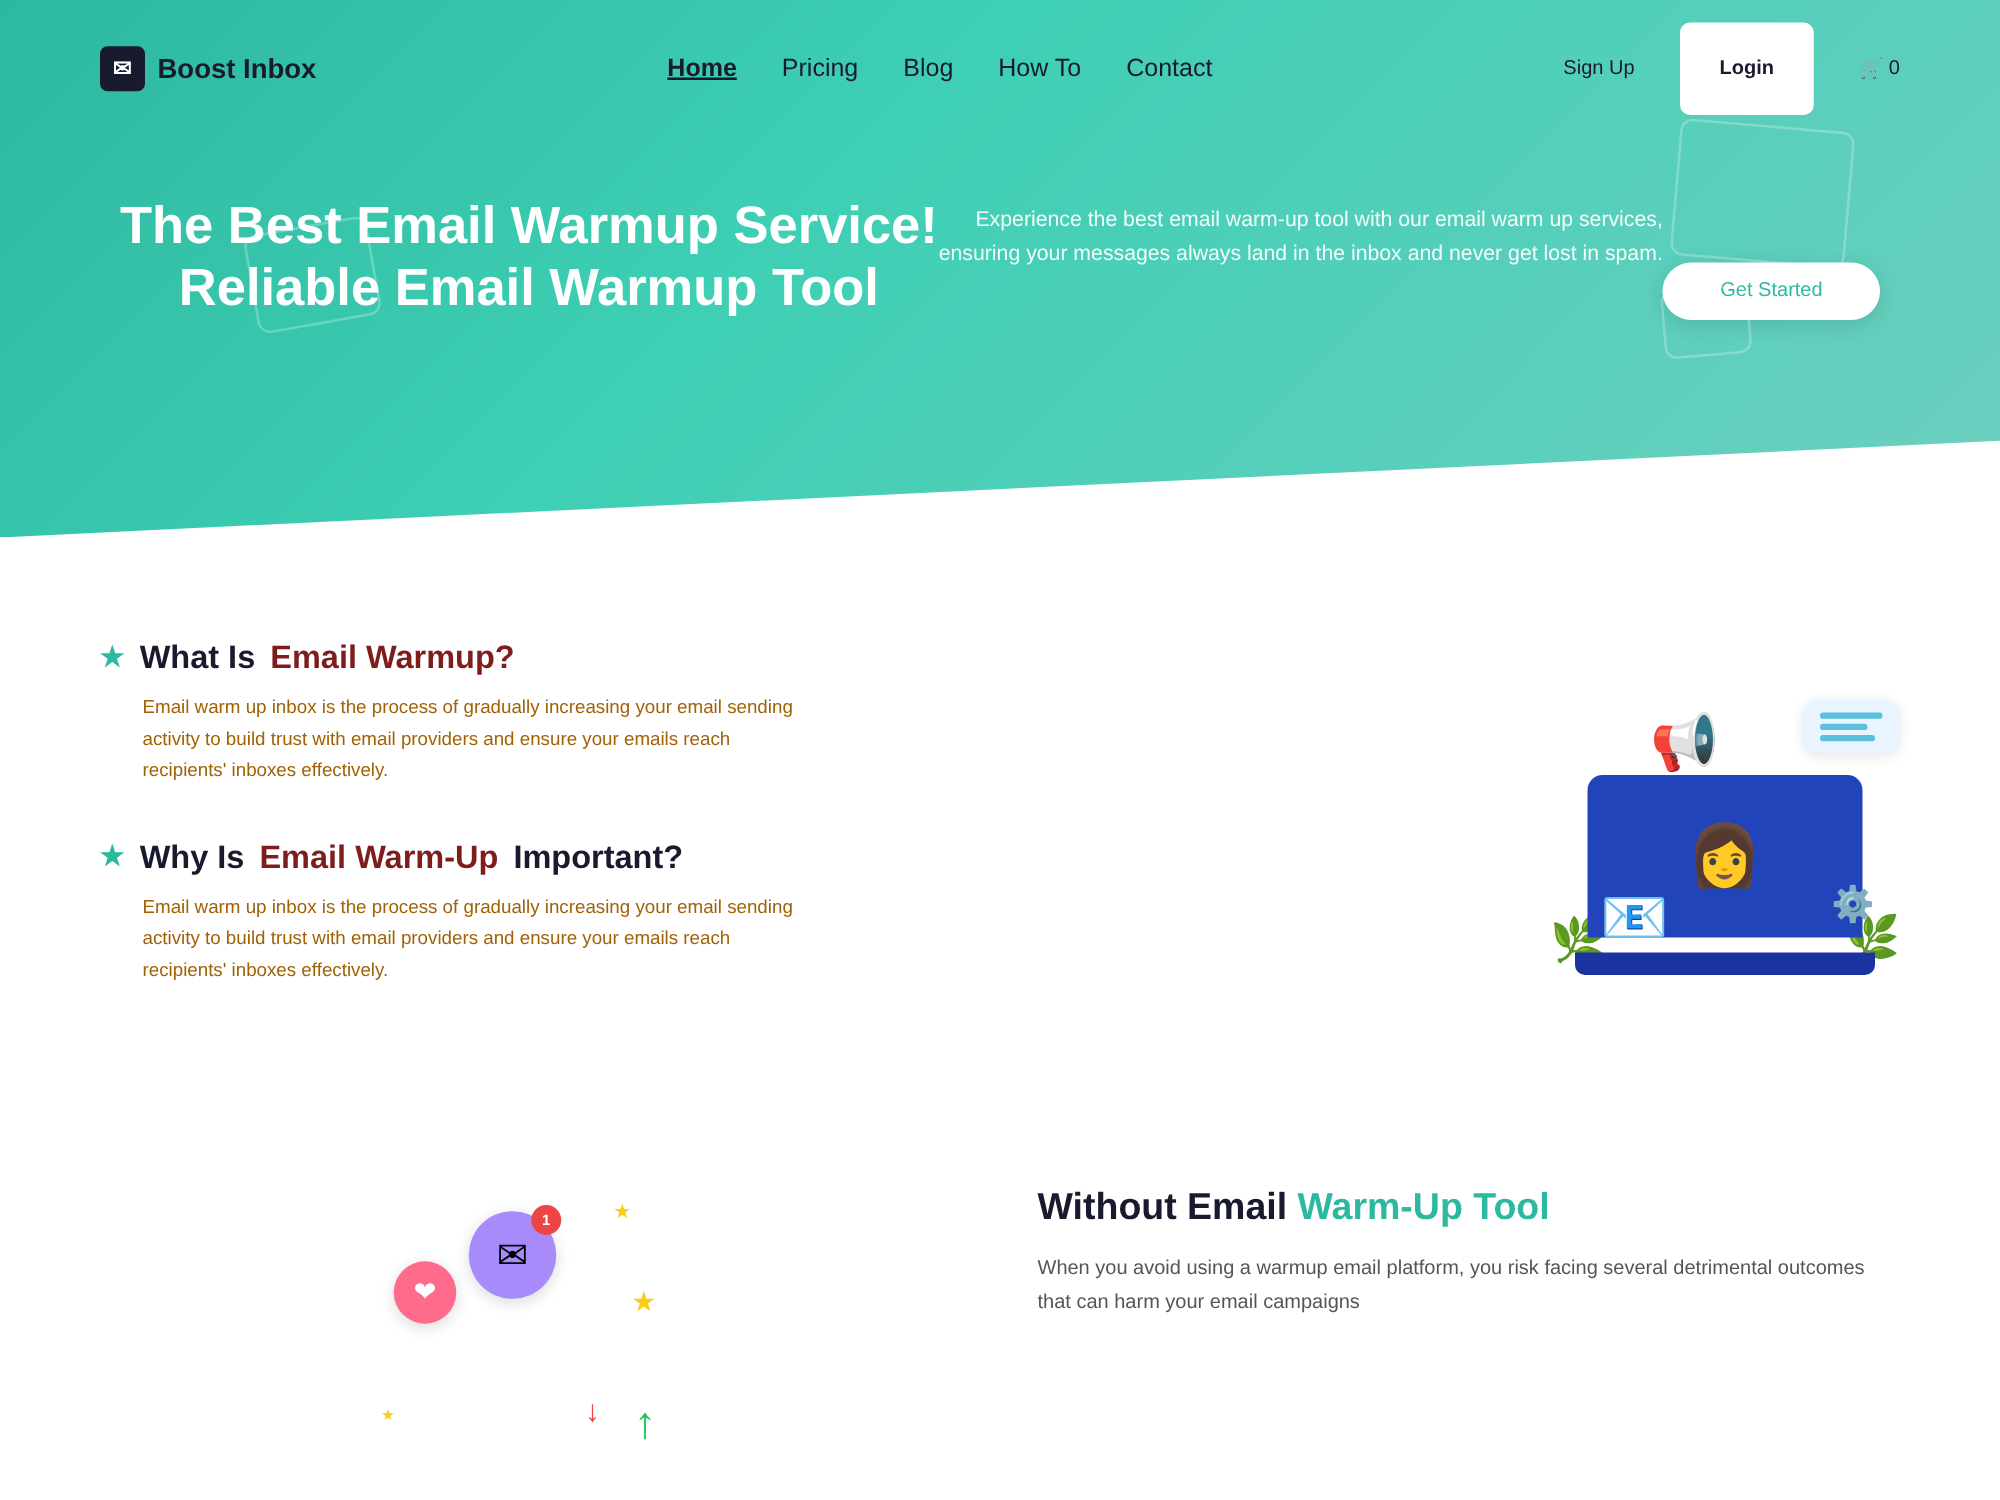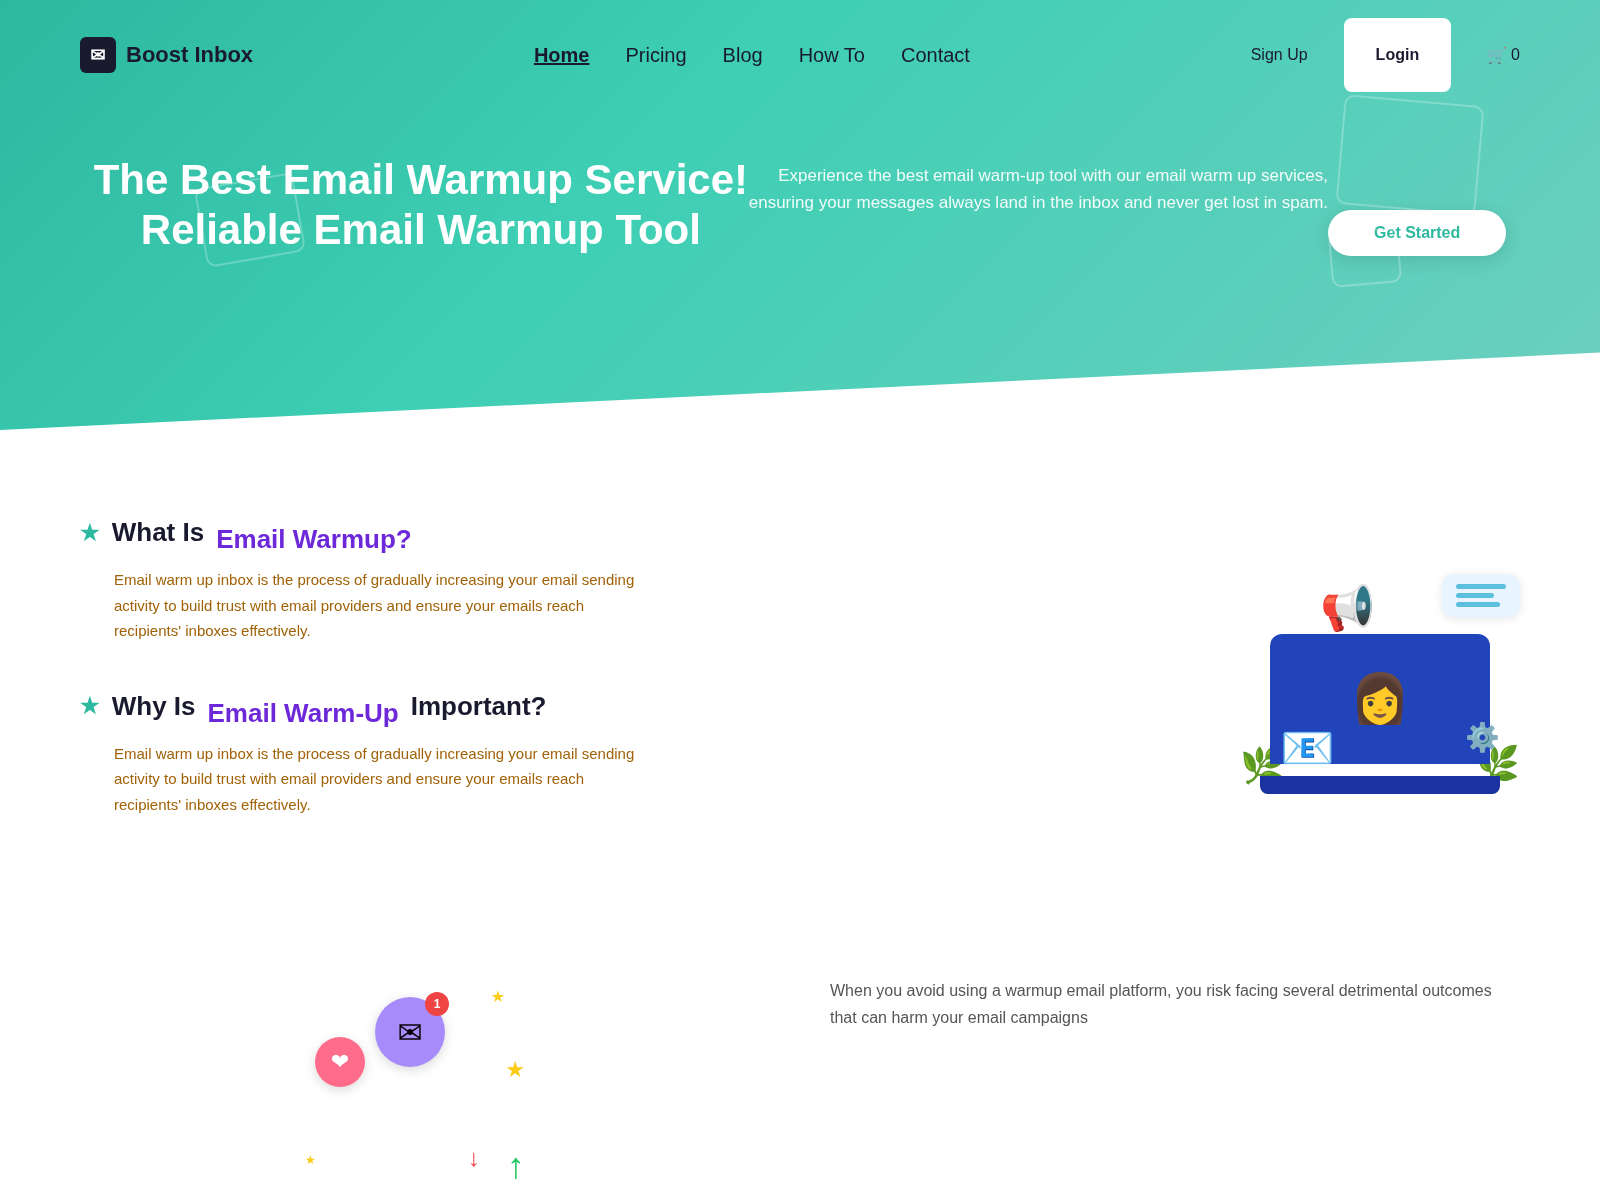--- a/index.html
+++ b/index.html
@@ -128,21 +128,21 @@
       line-height: 1.6;
       margin-bottom: 52px;
     }
     .hero-btn {
       background: #fff;
       color: #2db8a0;
       border: none;
       border-radius: 30px;
       padding: 14px 46px;
       font-size: 16px;
-      font-weight: 700;
+      font-weight: 400;
       cursor: pointer;
       box-shadow: 0 4px 18px rgba(0,0,0,0.12);
       margin-top: 36px;
     }
 
     
     .content-section {
       padding: 80px 80px 60px;
       display: flex;
       justify-content: space-between;
@@ -158,22 +158,21 @@
     .content-block h2 {
       font-size: 26px;
       font-weight: 700;
       color: #1a1a2e;
       display: flex;
       align-items: center;
       gap: 12px;
       margin-bottom: 12px;
     }
     .content-block h2 .green-text {
-      color: #6d28d9;
-      margin-top: 14px;
+      color: #7f1d1d;
     }
     .star-icon {
       color: #2db8a0;
       font-size: 22px;
     }
     .content-block p {
       color: #a16207;
       font-size: 15px;
       line-height: 1.7;
       padding-left: 34px;
@@ -462,15 +461,19 @@
       <div class="notif-circle notif-heart">❤</div>
       <div class="notif-circle notif-envelope-main">✉</div>
       <div class="notif-badge">1</div>
 
       <span class="notif-arrow-up">↑</span>
       <span class="notif-arrow-down" style="color:#ef4444; font-size:24px; position:absolute; bottom:25px; right:75px;">↓</span>
     </div>
   </div>
 
   <div class="bottom-right">
+    <h2>
+      <span>Without Email </span>
+      <span class="green-text">Warm-Up Tool</span>
+    </h2>
     <p>When you avoid using a warmup email platform, you risk facing several detrimental outcomes that can harm your email campaigns</p>
   </div>
 </div>
 
 </body></html>

